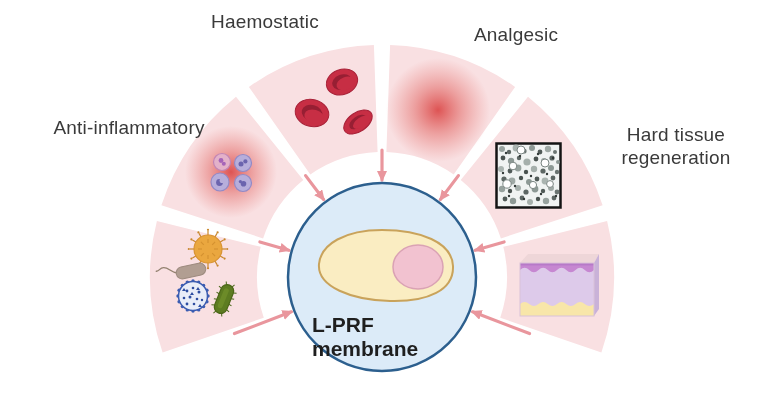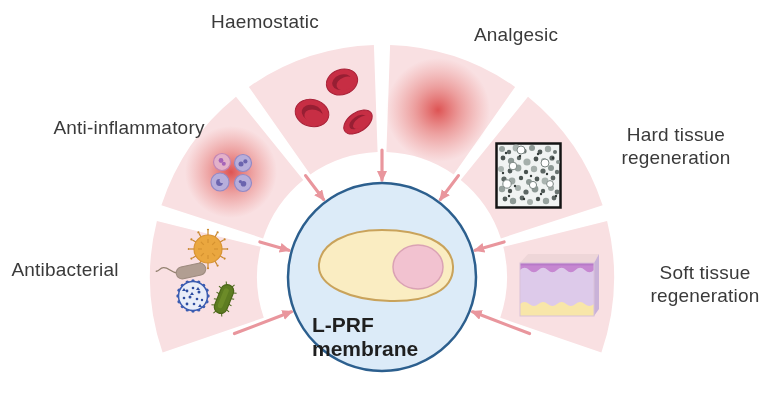--- a/index.html
+++ b/index.html
@@ -288,16 +288,14 @@
         <path d="M319,264 C321,244 345,230 382,230 C420,230 452,242 453,266 C454,290 428,302 390,301 C352,300 317,287 319,264 Z" fill="#faedc2" stroke="#c9a35b" stroke-width="2"></path>
         <ellipse cx="418" cy="267" rx="25" ry="22" fill="#f2c2d0" stroke="#daa2b4" stroke-width="1.5"></ellipse>
       </g>
     </g>
   </svg>
 
   <div class="seg-label lbl-haemostatic">Haemostatic</div>
   <div class="seg-label lbl-analgesic">Analgesic</div>
   <div class="seg-label lbl-antiinflammatory">Anti-inflammatory</div>
   <div class="seg-label lbl-hardtissue">Hard tissue regeneration</div>
-  <div class="seg-label lbl-antibacterial">Antibacterial</div>
-  <div class="seg-label lbl-softtissue">Soft tissue regeneration</div>
   <div class="center-label">L-PRF membrane</div>
 </div>
 
 </body></html>

